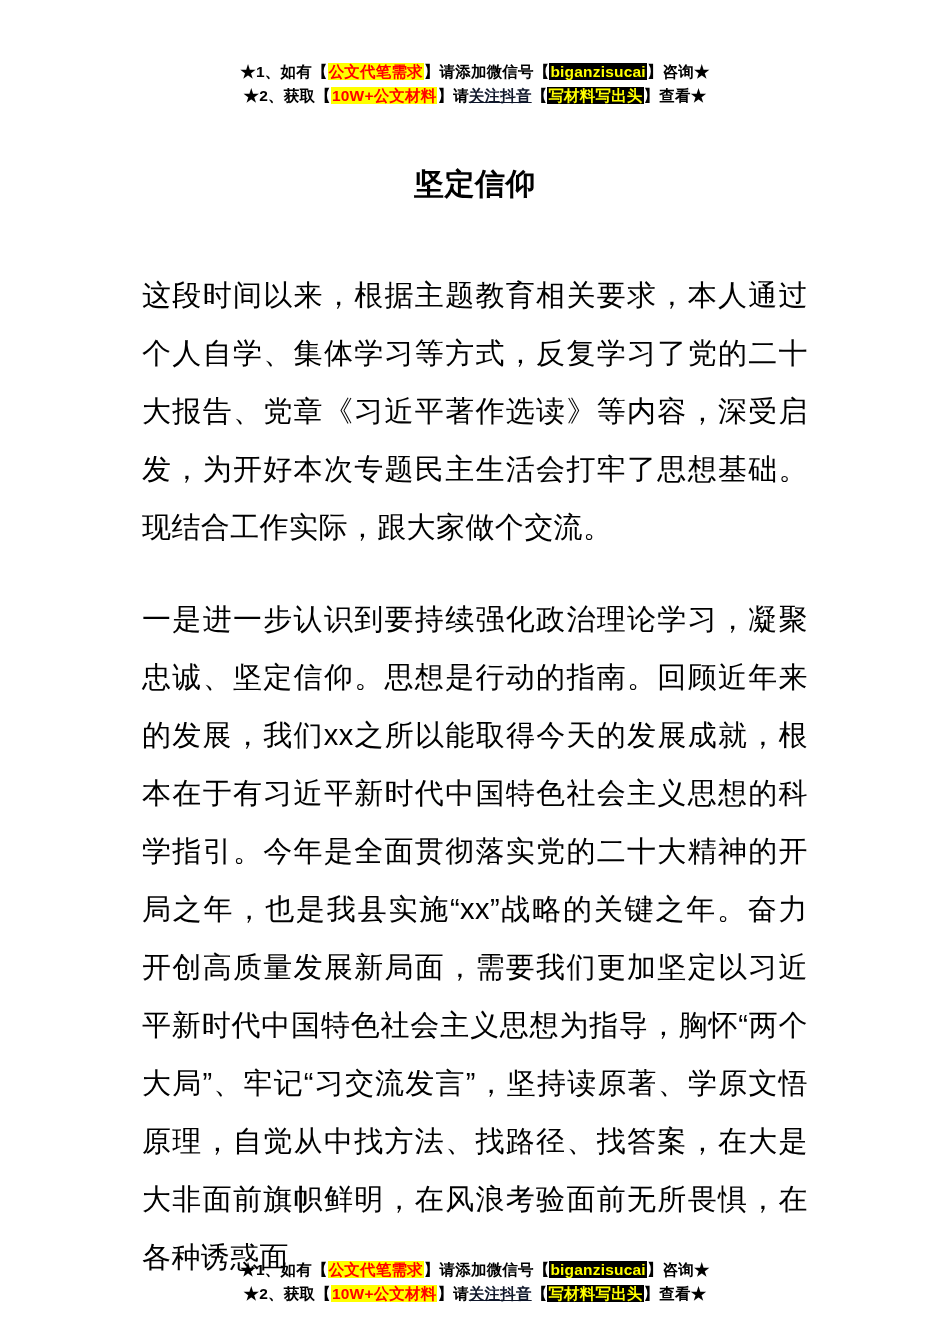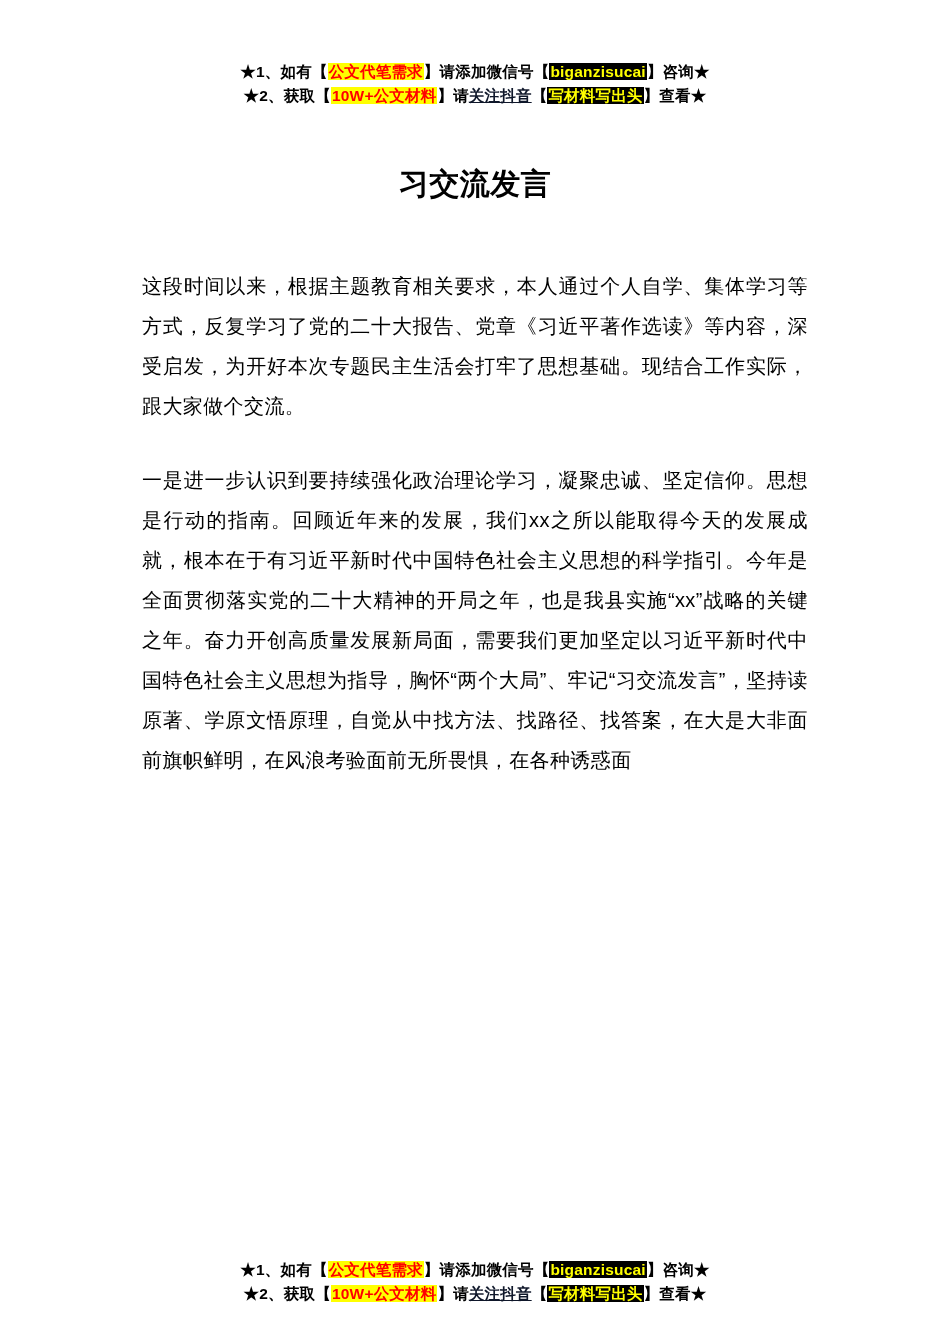--- a/index.html
+++ b/index.html
@@ -69,21 +69,21 @@
     text-align: center;
     font-weight: bold;
     font-size: 30px;
     line-height: 2.0;
     letter-spacing: 0.5px;
   }
 
   
   .body-text {
     margin-top: 52px;
-    font-size: 20px;
+    font-size: 29px;
     line-height: 2.0;
     text-align: justify;
     text-justify: inter-ideograph;
     letter-spacing: 0.4px;
   }
   .para {
     margin: 0 0 34px 0;
     text-indent: 0;
   }
   .para:last-child {
@@ -94,21 +94,21 @@
 <body>
 
 <div class="page">
 
   <div class="promo promo-top">
     <span class="promo-line"><span>★1、如有【</span><span class="hl-yellow">公文代笔需求</span><span>】请添加微信号【</span><span class="hl-black-yellow">biganzisucai</span><span>】咨询★</span></span>
     <span class="promo-line"><span>★2、获取【</span><span class="hl-yellow">10W+公文材料</span><span>】请</span><span class="red u">关注抖音</span><span>【</span><span class="hl-black-yellow">写材料写出头</span><span>】查看★</span></span>
   </div>
 
   <div class="doc-title">
-    <div>习交流发言</div>
+    <div>坚定信仰</div>
   </div>
 
   <div class="body-text">
     <p class="para">这段时间以来，根据主题教育相关要求，本人通过个人自学、集体学习等方式，反复学习了党的二十大报告、党章《习近平著作选读》等内容，深受启发，为开好本次专题民主生活会打牢了思想基础。现结合工作实际，跟大家做个交流。</p>
     <p class="para">一是进一步认识到要持续强化政治理论学习，凝聚忠诚、坚定信仰。思想是行动的指南。回顾近年来的发展，我们xx之所以能取得今天的发展成就，根本在于有习近平新时代中国特色社会主义思想的科学指引。今年是全面贯彻落实党的二十大精神的开局之年，也是我县实施“xx”战略的关键之年。奋力开创高质量发展新局面，需要我们更加坚定以习近平新时代中国特色社会主义思想为指导，胸怀“两个大局”、牢记“习交流发言”，坚持读原著、学原文悟原理，自觉从中找方法、找路径、找答案，在大是大非面前旗帜鲜明，在风浪考验面前无所畏惧，在各种诱惑面</p>
   </div>
 
   <div class="promo promo-bottom">
     <span class="promo-line"><span>★1、如有【</span><span class="hl-yellow">公文代笔需求</span><span>】请添加微信号【</span><span class="hl-black-yellow">biganzisucai</span><span>】咨询★</span></span>
     <span class="promo-line"><span>★2、获取【</span><span class="hl-yellow">10W+公文材料</span><span>】请</span><span class="red u">关注抖音</span><span>【</span><span class="hl-black-yellow">写材料写出头</span><span>】查看★</span></span>

